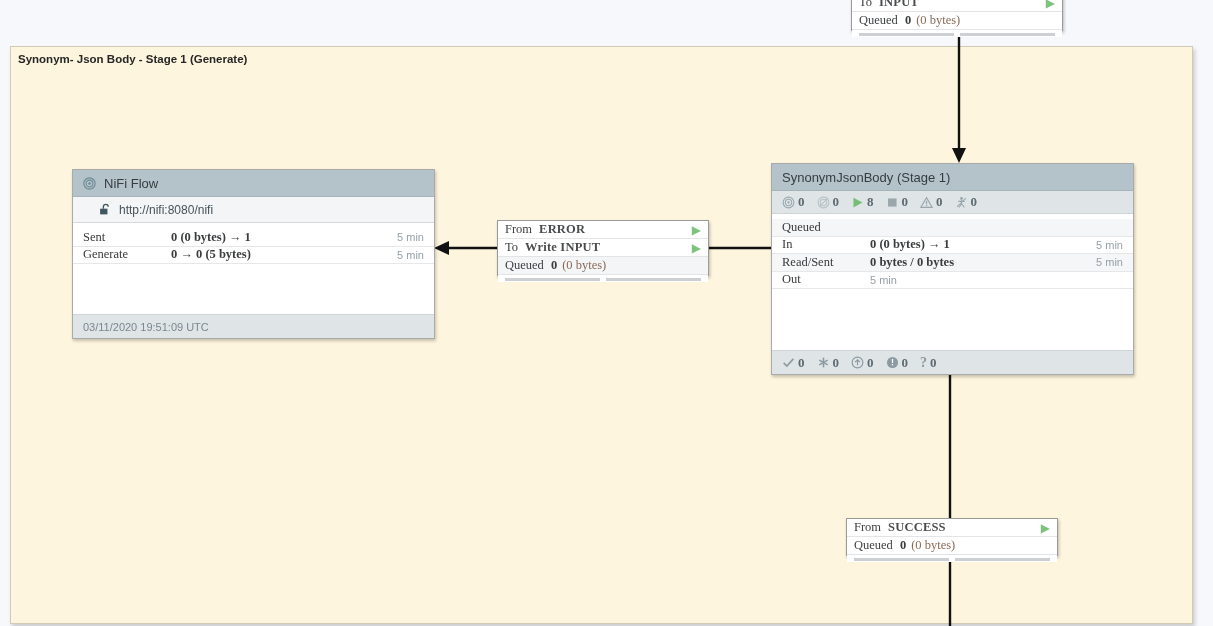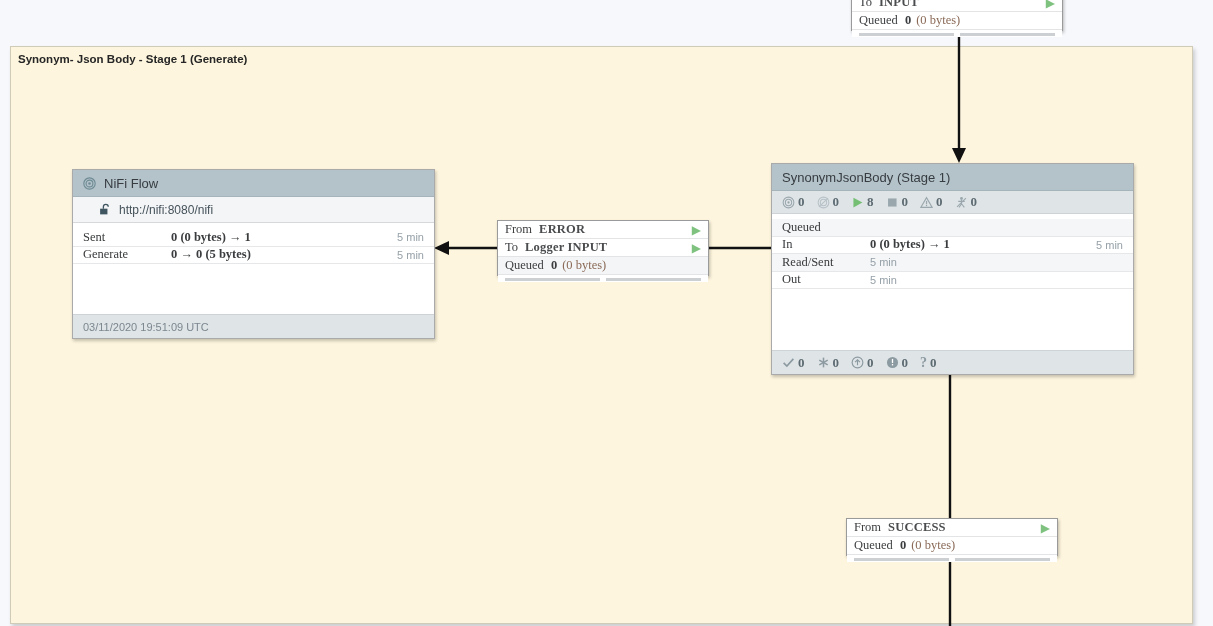--- a/index.html
+++ b/index.html
@@ -345,20 +345,21 @@
         <span class="lbl">Queued</span>
         <span class="tm"></span>
       </div>
       <div class="srow">
         <span class="lbl">In</span>
         <span class="val"><b>0 (0 bytes) → 1</b></span>
         <span class="tm">5 min</span>
       </div>
       <div class="srow alt">
         <span class="lbl">Read/Sent</span>
+        <span class="val"><b>0 bytes / 0 bytes</b></span>
         <span class="tm">5 min</span>
       </div>
       <div class="srow">
         <span class="lbl">Out</span>
         <span class="tm">5 min</span>
       </div>
     </div>
 
     <div class="panel-footer" style="position:absolute; bottom:0; left:0; right:0;">
       <span class="stat-chip">
@@ -429,21 +430,21 @@
   </div>
 
   <div class="conn" id="conn-error-logger" style="left:497px; top:220px; width:212px; height:56px;">
     <div class="conn-row">
       <span class="ckey">From</span>
       <span class="cval">ERROR</span>
       <span class="play">▶</span>
     </div>
     <div class="conn-row">
       <span class="ckey">To</span>
-      <span class="cval">Logger INPUT</span>
+      <span class="cval">Write INPUT</span>
       <span class="play">▶</span>
     </div>
     <div class="conn-row shaded">
       <span class="ckey">Queued</span>
       <span class="cqv"><b>0</b></span>
       <span class="cqv" style="margin-left:5px;">(0 bytes)</span>
     </div>
     <div class="conn-bars">
       <span class="bar"></span>
       <span class="bar"></span>

